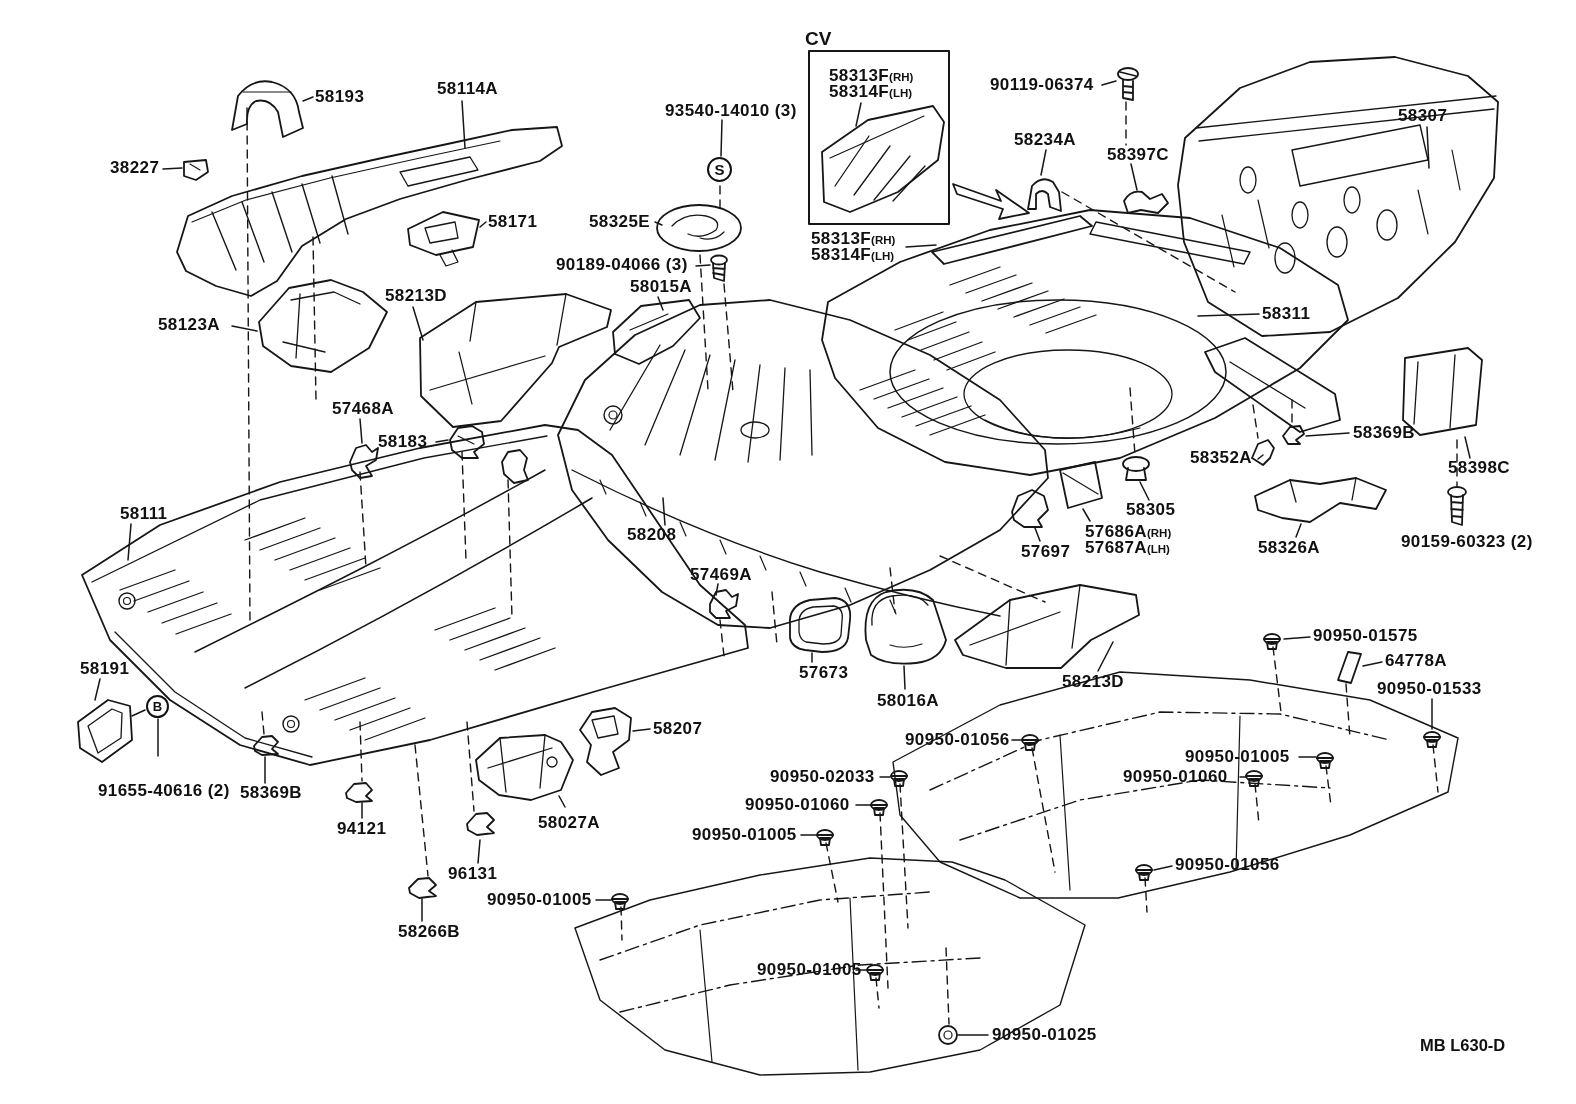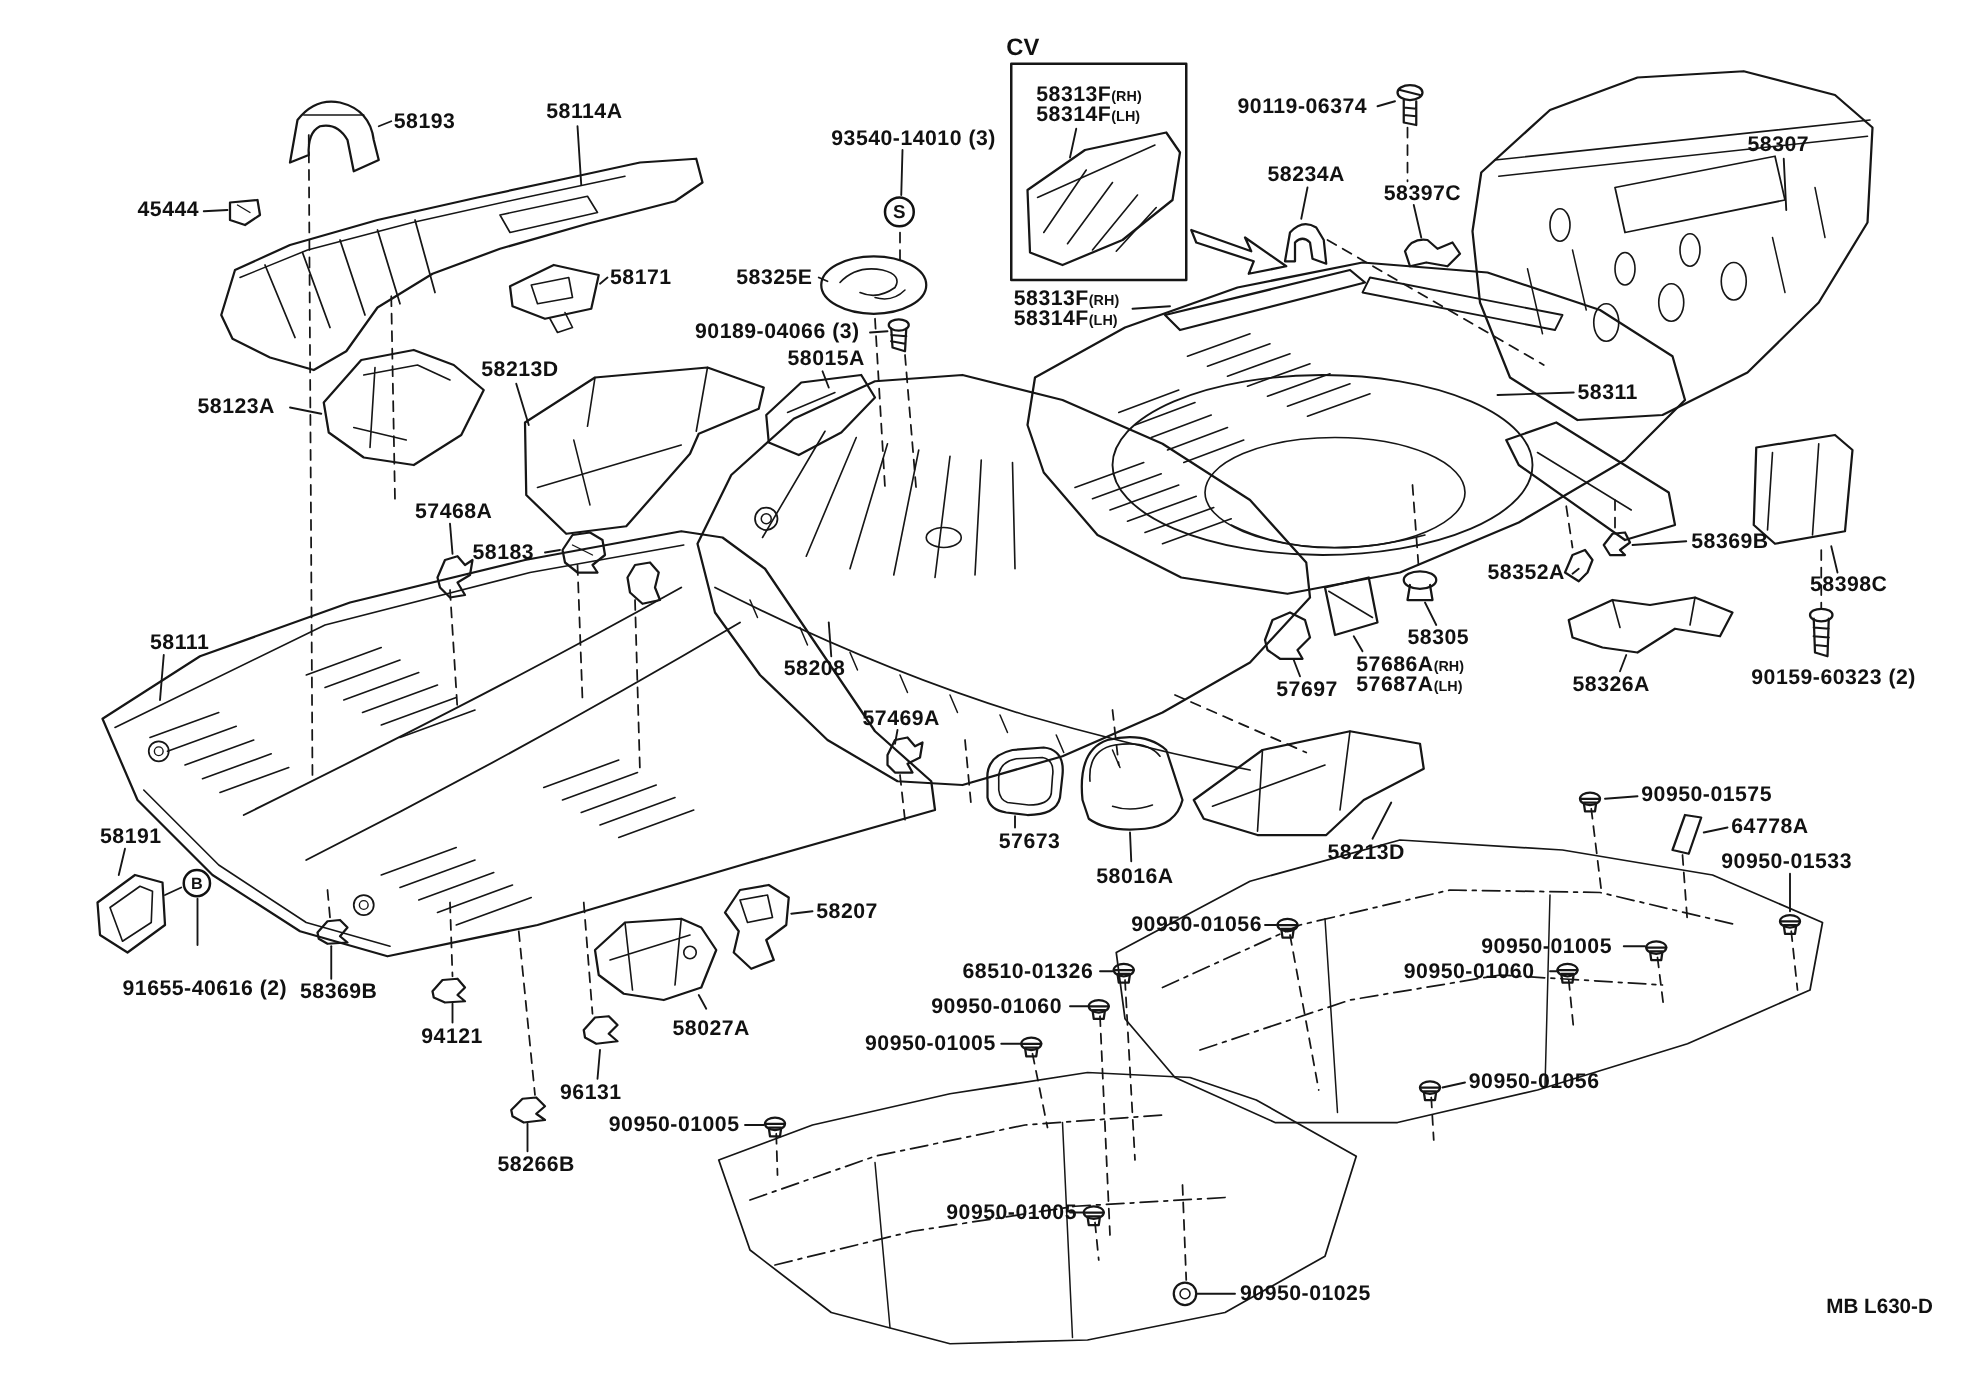--- a/index.html
+++ b/index.html
@@ -7,21 +7,21 @@
          font-family:"Liberation Sans",sans-serif;}
   #art{position:absolute;left:0;top:0;}
   .lbl{position:absolute;font-weight:bold;font-size:17px;line-height:17px;color:#111;
        letter-spacing:.4px;white-space:nowrap;}
   .lbl .sfx{font-size:11.5px;letter-spacing:0;}
   .pair .ln{height:16px;}
   .circ{position:absolute;border:2.6px solid #111;border-radius:50%;color:#111;
         font-weight:bold;display:flex;align-items:center;justify-content:center;}
   #circ-s{left:707px;top:157px;width:21px;height:21px;font-size:15px;}
   #circ-b{left:146px;top:695px;width:19px;height:19px;font-size:13px;}
-  .code{position:absolute;left:1420px;top:1036px;font-weight:bold;font-size:16.5px;color:#111;margin-left:41px;}
+  .code{position:absolute;left:1420px;top:1036px;font-weight:bold;font-size:16.5px;color:#111;}
   .cv{position:absolute;left:805px;top:28px;font-weight:bold;font-size:19px;color:#111;}
 </style>
 </head>
 <body>
 
 <div id="stage">
 
 <svg id="art" width="1576" height="1104" viewBox="0 0 1576 1104" fill="none" stroke="#161616" stroke-width="1.8" stroke-linecap="round" stroke-linejoin="round">
 
   <g>
@@ -387,21 +387,21 @@
     <path d="M1255,784 L1259,824"></path>
     <path d="M1145,878 L1147,912"></path>
     <path d="M1433,745 L1438,792"></path>
     <path d="M1273,647 L1281,712"></path>
     <path d="M1346,684 L1350,738"></path>
   </g>
 </svg>
 
   <div class="lbl" style="left:315px;top:88px">58193</div>
   <div class="lbl" style="left:437px;top:80px">58114A</div>
-  <div class="lbl" style="left:110px;top:159px">45444</div>
+  <div class="lbl" style="left:110px;top:159px">38227</div>
   <div class="lbl" style="left:488px;top:213px">58171</div>
   <div class="lbl" style="left:158px;top:316px">58123A</div>
   <div class="lbl" style="left:385px;top:287px">58213D</div>
   <div class="lbl" style="left:665px;top:102px">93540-14010 (3)</div>
   <div class="lbl" style="left:589px;top:213px">58325E</div>
   <div class="lbl" style="left:556px;top:256px">90189-04066 (3)</div>
   <div class="lbl" style="left:630px;top:278px">58015A</div>
 
   <div class="cv">CV</div>
 
@@ -446,21 +446,21 @@
   <div class="lbl" style="left:538px;top:814px">58027A</div>
   <div class="lbl" style="left:653px;top:720px">58207</div>
   <div class="lbl" style="left:448px;top:865px">96131</div>
   <div class="lbl" style="left:398px;top:923px">58266B</div>
 
   <div class="lbl" style="left:799px;top:664px">57673</div>
   <div class="lbl" style="left:877px;top:692px">58016A</div>
   <div class="lbl" style="left:1062px;top:673px">58213D</div>
 
   <div class="lbl" style="left:905px;top:731px">90950-01056</div>
-  <div class="lbl" style="left:770px;top:768px">68510-01326</div>
+  <div class="lbl" style="left:770px;top:768px">90950-02033</div>
   <div class="lbl" style="left:745px;top:796px">90950-01060</div>
   <div class="lbl" style="left:692px;top:826px">90950-01005</div>
   <div class="lbl" style="left:487px;top:891px">90950-01005</div>
   <div class="lbl" style="left:757px;top:961px">90950-01005</div>
   <div class="lbl" style="left:992px;top:1026px">90950-01025</div>
   <div class="lbl" style="left:1185px;top:748px">90950-01005</div>
   <div class="lbl" style="left:1123px;top:768px">90950-01060</div>
   <div class="lbl" style="left:1175px;top:856px">90950-01056</div>
   <div class="lbl" style="left:1377px;top:680px">90950-01533</div>
   <div class="lbl" style="left:1313px;top:627px">90950-01575</div>

